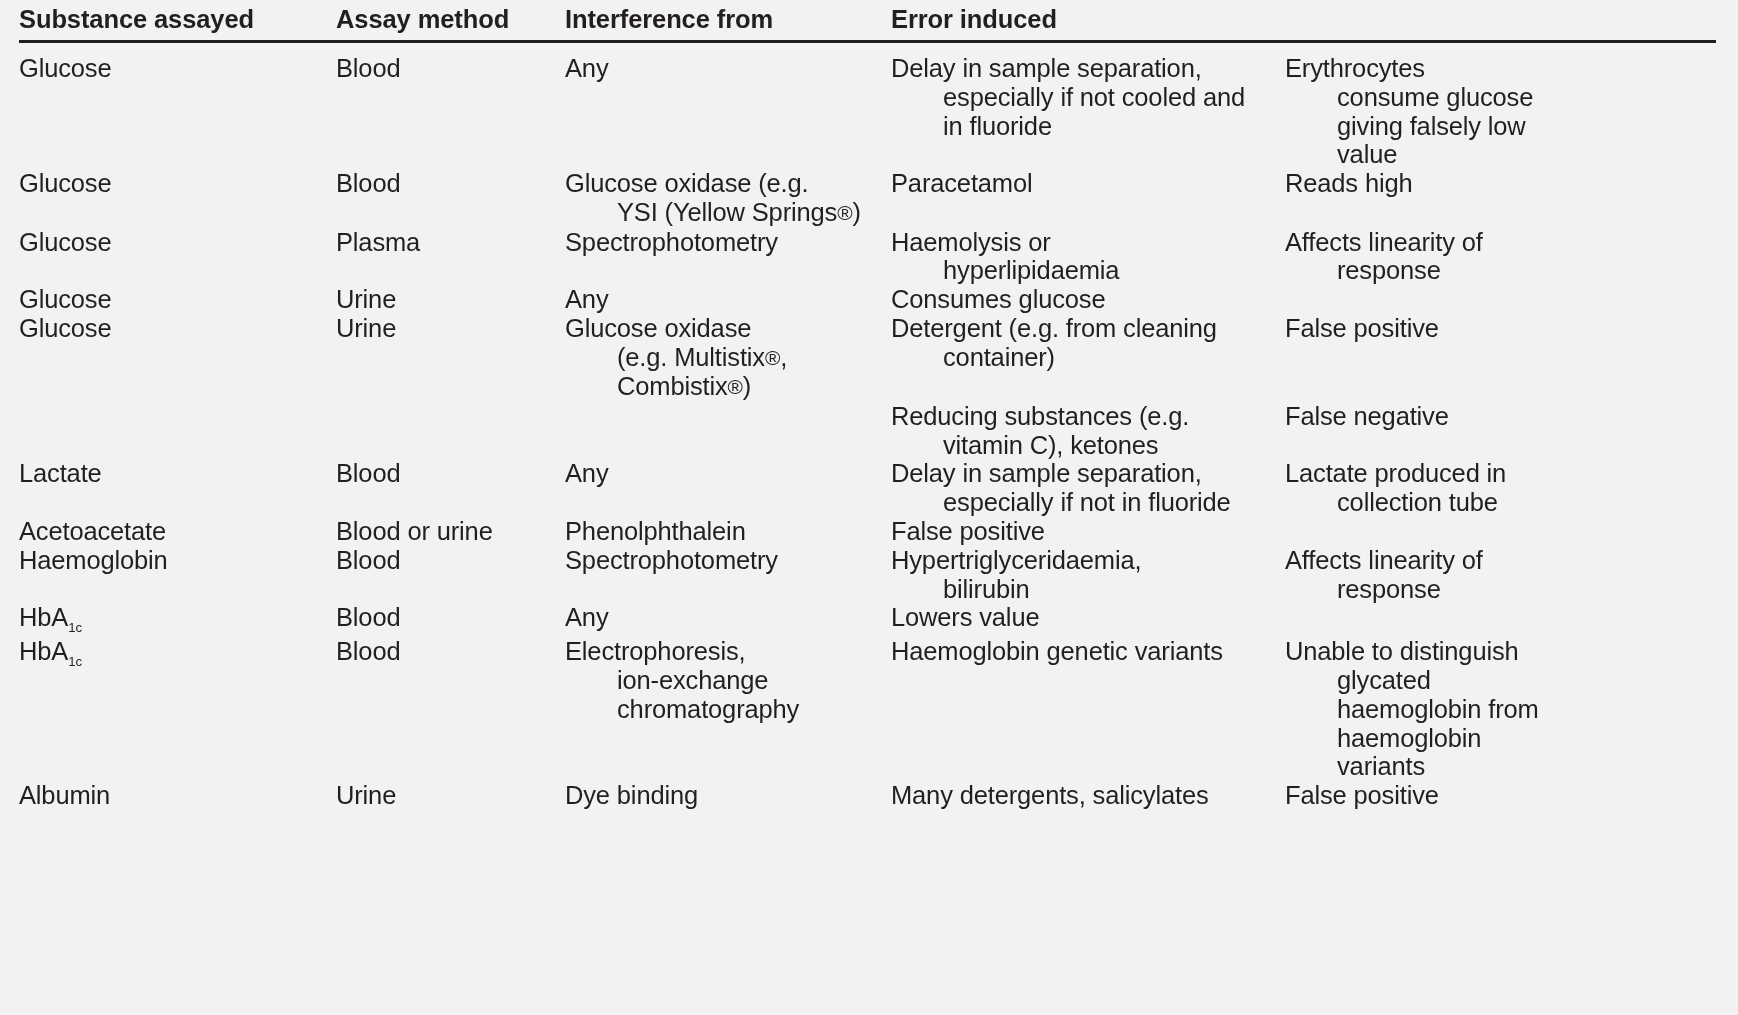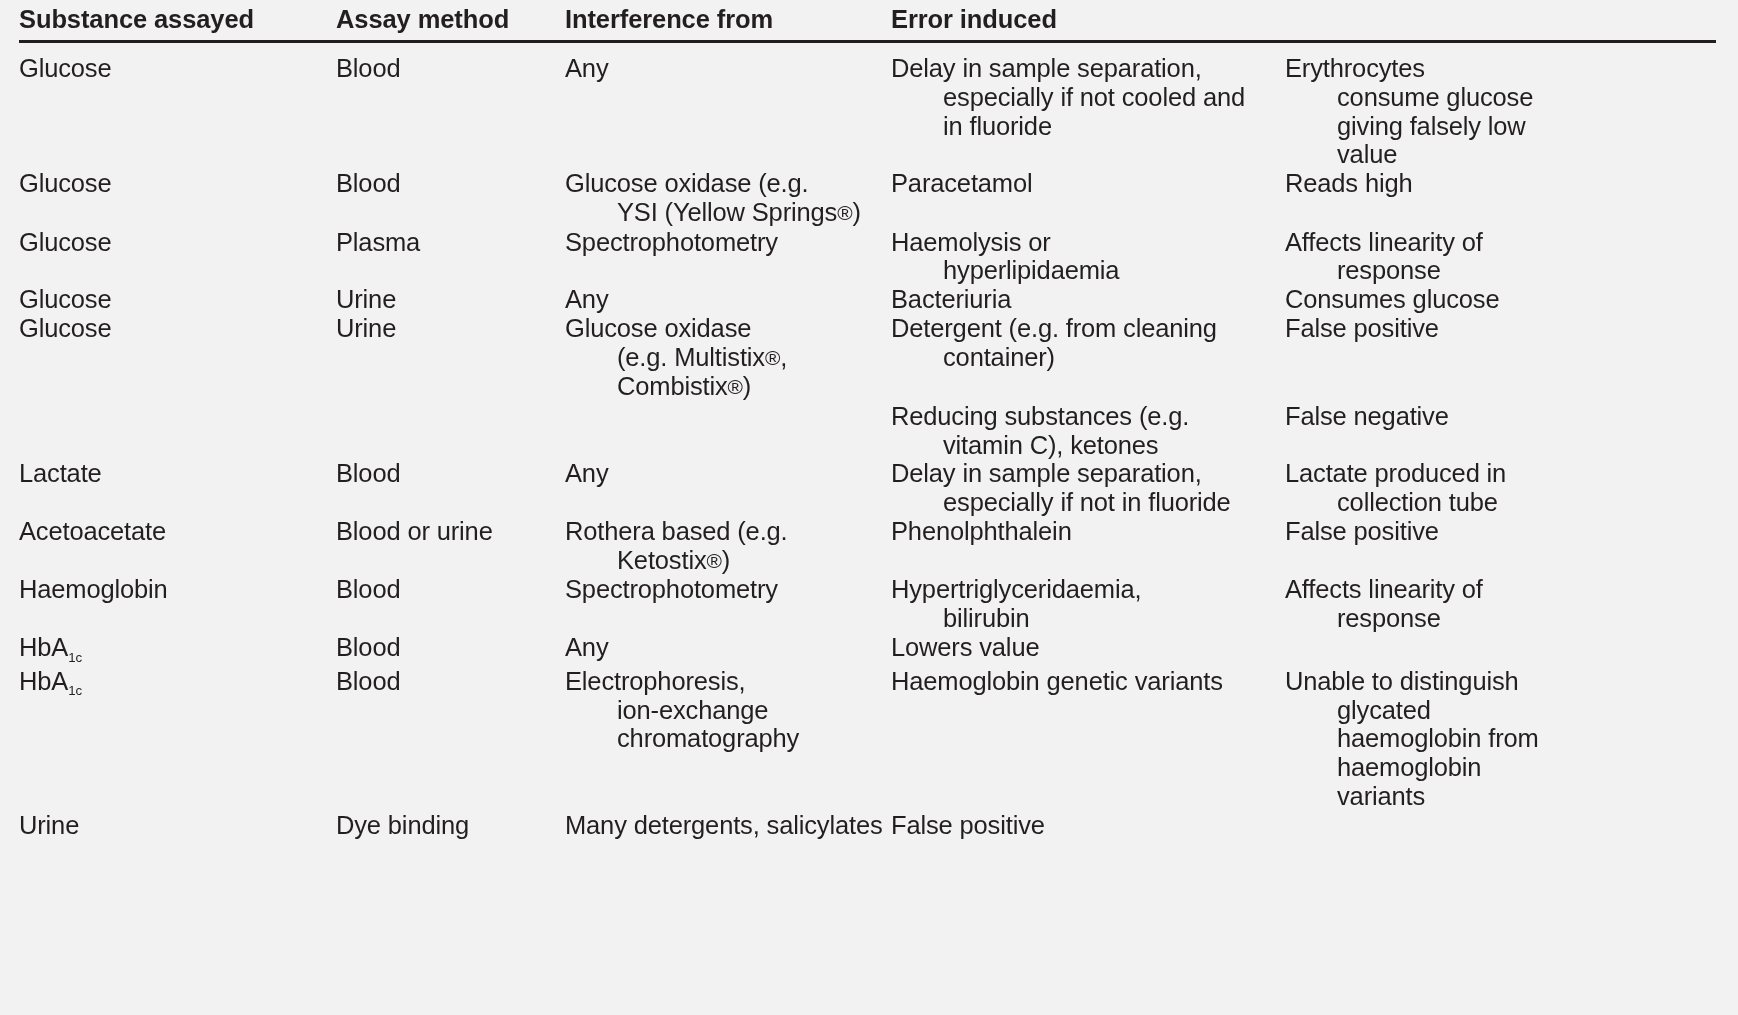--- a/index.html
+++ b/index.html
@@ -129,21 +129,20 @@
         <div class="cell">Glucose</div>
         <div class="cell">Plasma</div>
         <div class="cell">Spectrophotometry</div>
         <div class="cell">Haemolysis or<span class="cont">hyperlipidaemia</span></div>
         <div class="cell">Affects linearity of<span class="cont">response</span></div>
       </div>
       <div class="row">
         <div class="cell">Glucose</div>
         <div class="cell">Urine</div>
         <div class="cell">Any</div>
-        <div class="cell">Bacteriuria</div>
         <div class="cell">Consumes glucose</div>
       </div>
       <div class="row">
         <div class="cell">Glucose</div>
         <div class="cell">Urine</div>
         <div class="cell">Glucose oxidase<span class="cont">(e.g. Multistix<span class="reg">®</span>,</span><span class="cont">Combistix<span class="reg">®</span>)</span></div>
         <div class="cell">Detergent (e.g. from cleaning<span class="cont">container)</span></div>
         <div class="cell">False positive</div>
       </div>
       <div class="row">
@@ -156,21 +155,20 @@
       <div class="row">
         <div class="cell">Lactate</div>
         <div class="cell">Blood</div>
         <div class="cell">Any</div>
         <div class="cell">Delay in sample separation,<span class="cont">especially if not in fluoride</span></div>
         <div class="cell">Lactate produced in<span class="cont">collection tube</span></div>
       </div>
       <div class="row">
         <div class="cell">Acetoacetate</div>
         <div class="cell">Blood or urine</div>
-        <div class="cell">Rothera based (e.g.<span class="cont">Ketostix<span class="reg">®</span>)</span></div>
         <div class="cell">Phenolphthalein</div>
         <div class="cell">False positive</div>
       </div>
       <div class="row">
         <div class="cell">Haemoglobin</div>
         <div class="cell">Blood</div>
         <div class="cell">Spectrophotometry</div>
         <div class="cell">Hypertriglyceridaemia,<span class="cont">bilirubin</span></div>
         <div class="cell">Affects linearity of<span class="cont">response</span></div>
       </div>
@@ -181,20 +179,21 @@
         <div class="cell">Lowers value</div>
       </div>
       <div class="row">
         <div class="cell">HbA<sub>1c</sub></div>
         <div class="cell">Blood</div>
         <div class="cell">Electrophoresis,<span class="cont">ion-exchange</span><span class="cont">chromatography</span></div>
         <div class="cell">Haemoglobin genetic variants</div>
         <div class="cell">Unable to distinguish<span class="cont">glycated</span><span class="cont">haemoglobin from</span><span class="cont">haemoglobin</span><span class="cont">variants</span></div>
       </div>
       <div class="row">
+        <div class="cell">Albumin</div>
         <div class="cell">Urine</div>
         <div class="cell">Dye binding</div>
         <div class="cell">Many detergents, salicylates</div>
         <div class="cell">False positive</div>
       </div>
     </div>
 
 </div>
 
 </body></html>

